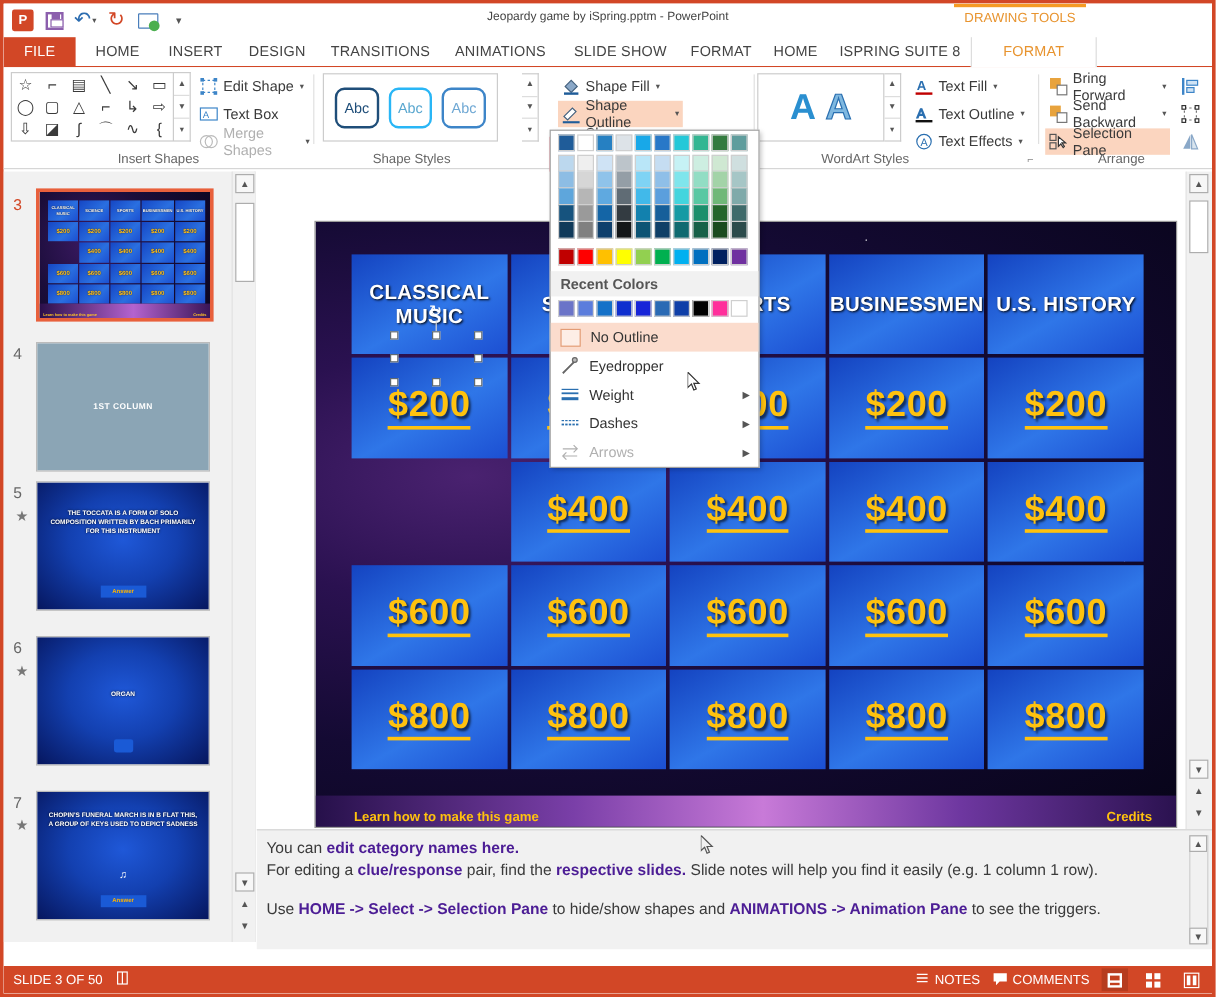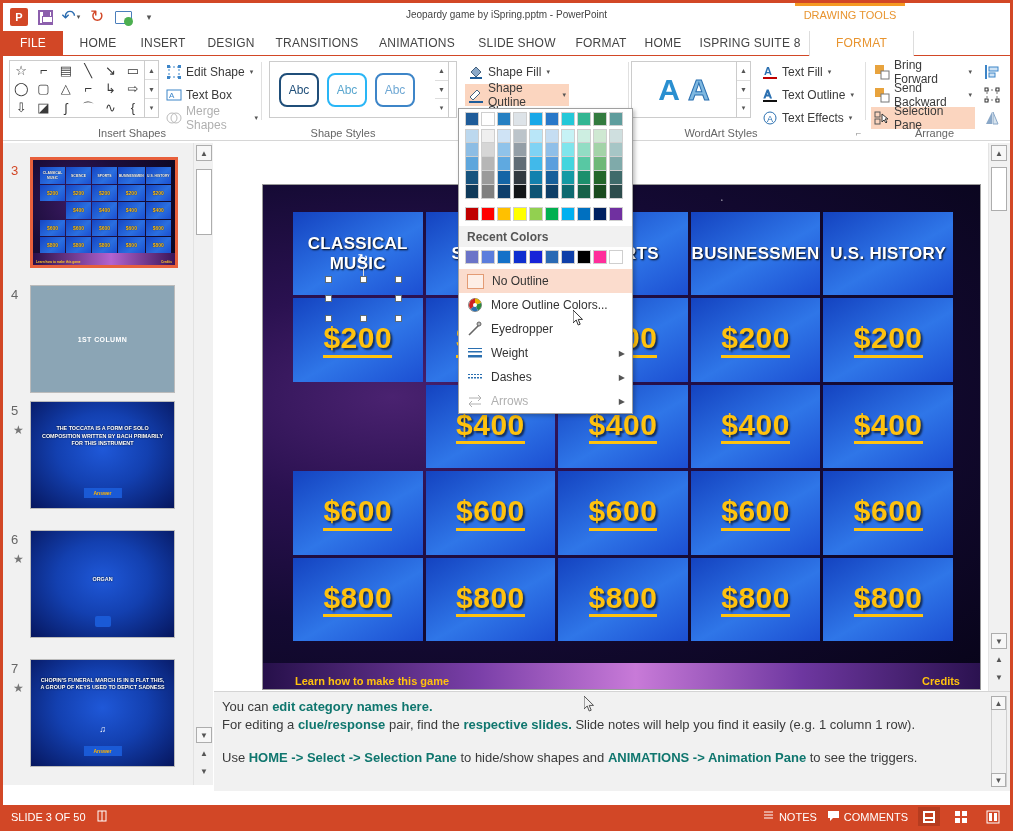--- a/index.html
+++ b/index.html
@@ -182,21 +182,21 @@
   .notes-inner { position:absolute; left:8px; top:6px; right:26px; bottom:4px; font-size:13px; color:#3a3a3a; line-height:1.42; }
   .notes-sb { position:absolute; right:3px; top:4px; bottom:4px; width:16px; background:#f1f1f1; border:1px solid #cfcfcf; }
 
   
   .status { position:absolute; left:0; right:0; bottom:0; height:23px; background:#d24726; color:#fff;
       font-size:11px; display:flex; align-items:center; }
   .status-left { position:absolute; left:8px; display:flex; align-items:center; gap:10px; }
   .status-right { position:absolute; right:6px; display:flex; align-items:center; gap:10px; }
   .view-btn { width:22px; height:19px; display:flex; align-items:center; justify-content:center; }
   .view-btn.active { background:#b63c1f; }
-  b { font-weight:bold; color:#0f766e; }
+  b { font-weight:bold; color:#4c1d95; }
 </style>
 </head>
 <body>
 
 <div class="app">
 
   <div class="titlebar">
     <div class="qat">
       <div class="qat-btn">
           <div class="ppt-logo">P</div>
@@ -295,21 +295,21 @@
             </svg>
         </span>
         <span>Merge Shapes</span>
         <span class="tiny-arrow">▾</span>
       </div>
       <div class="grp-label">Insert Shapes</div>
     </div>
     <div class="grp-sep" style="left:258px;"></div>
 
     <div class="grp" style="left:260px;width:200px;">
-      <div class="styles-gallery" style="left:6px;top:5px;width:188px;height:57px;">
+      <div class="styles-gallery" style="left:6px;top:5px;width:146px;height:57px;">
         <div class="abc">Abc</div>
         <div class="abc b2">Abc</div>
         <div class="abc b3">Abc</div>
       </div>
       <div class="gal-scroll" style="left:172px;top:5px;width:14px;height:57px;">
         <div>▲</div>
         <div>▼</div>
         <div>▾</div>
       </div>
       <div class="grp-label" style="left:-20px;width:200px;">Shape Styles</div>
@@ -835,33 +835,20 @@
         </div>
     </div>
 
     <div class="dd-item sel">
       <span class="no-outline-box"></span>
       <span>No Outline</span>
     </div>
     <div class="dd-item">
       <span class="mini-ico">
         <svg width="16" height="16" viewBox="0 0 16 16">
-            <circle cx="8" cy="8" r="6.5" fill="#fff" stroke="#888"></circle>
-            <path d="M8 8 L8 1.5 A6.5 6.5 0 0 1 14 6 Z" fill="#e8b100"></path>
-            <path d="M8 8 L14 6 A6.5 6.5 0 0 1 11 13.5 Z" fill="#2a8a3e"></path>
-            <path d="M8 8 L11 13.5 A6.5 6.5 0 0 1 3.5 12 Z" fill="#2a6fb0"></path>
-            <path d="M8 8 L3.5 12 A6.5 6.5 0 0 1 8 1.5 Z" fill="#cc2222"></path>
-            <circle cx="8" cy="8" r="2" fill="#fff"></circle>
-          </svg>
-      </span>
-      <span>More Outline Colors...</span>
-    </div>
-    <div class="dd-item">
-      <span class="mini-ico">
-        <svg width="16" height="16" viewBox="0 0 16 16">
             <path d="M2 14 L5 11 L10 6 L12 4 L13.5 2.5" stroke="#666" stroke-width="1.6" fill="none"></path>
             <circle cx="12" cy="3" r="2" fill="#bbb" stroke="#666"></circle>
           </svg>
       </span>
       <span>Eyedropper</span>
     </div>
     <div class="dd-item">
       <span class="mini-ico">
         <svg width="16" height="16" viewBox="0 0 16 16">
             <rect x="1" y="3" width="14" height="1" fill="#2a6fb0"></rect>

